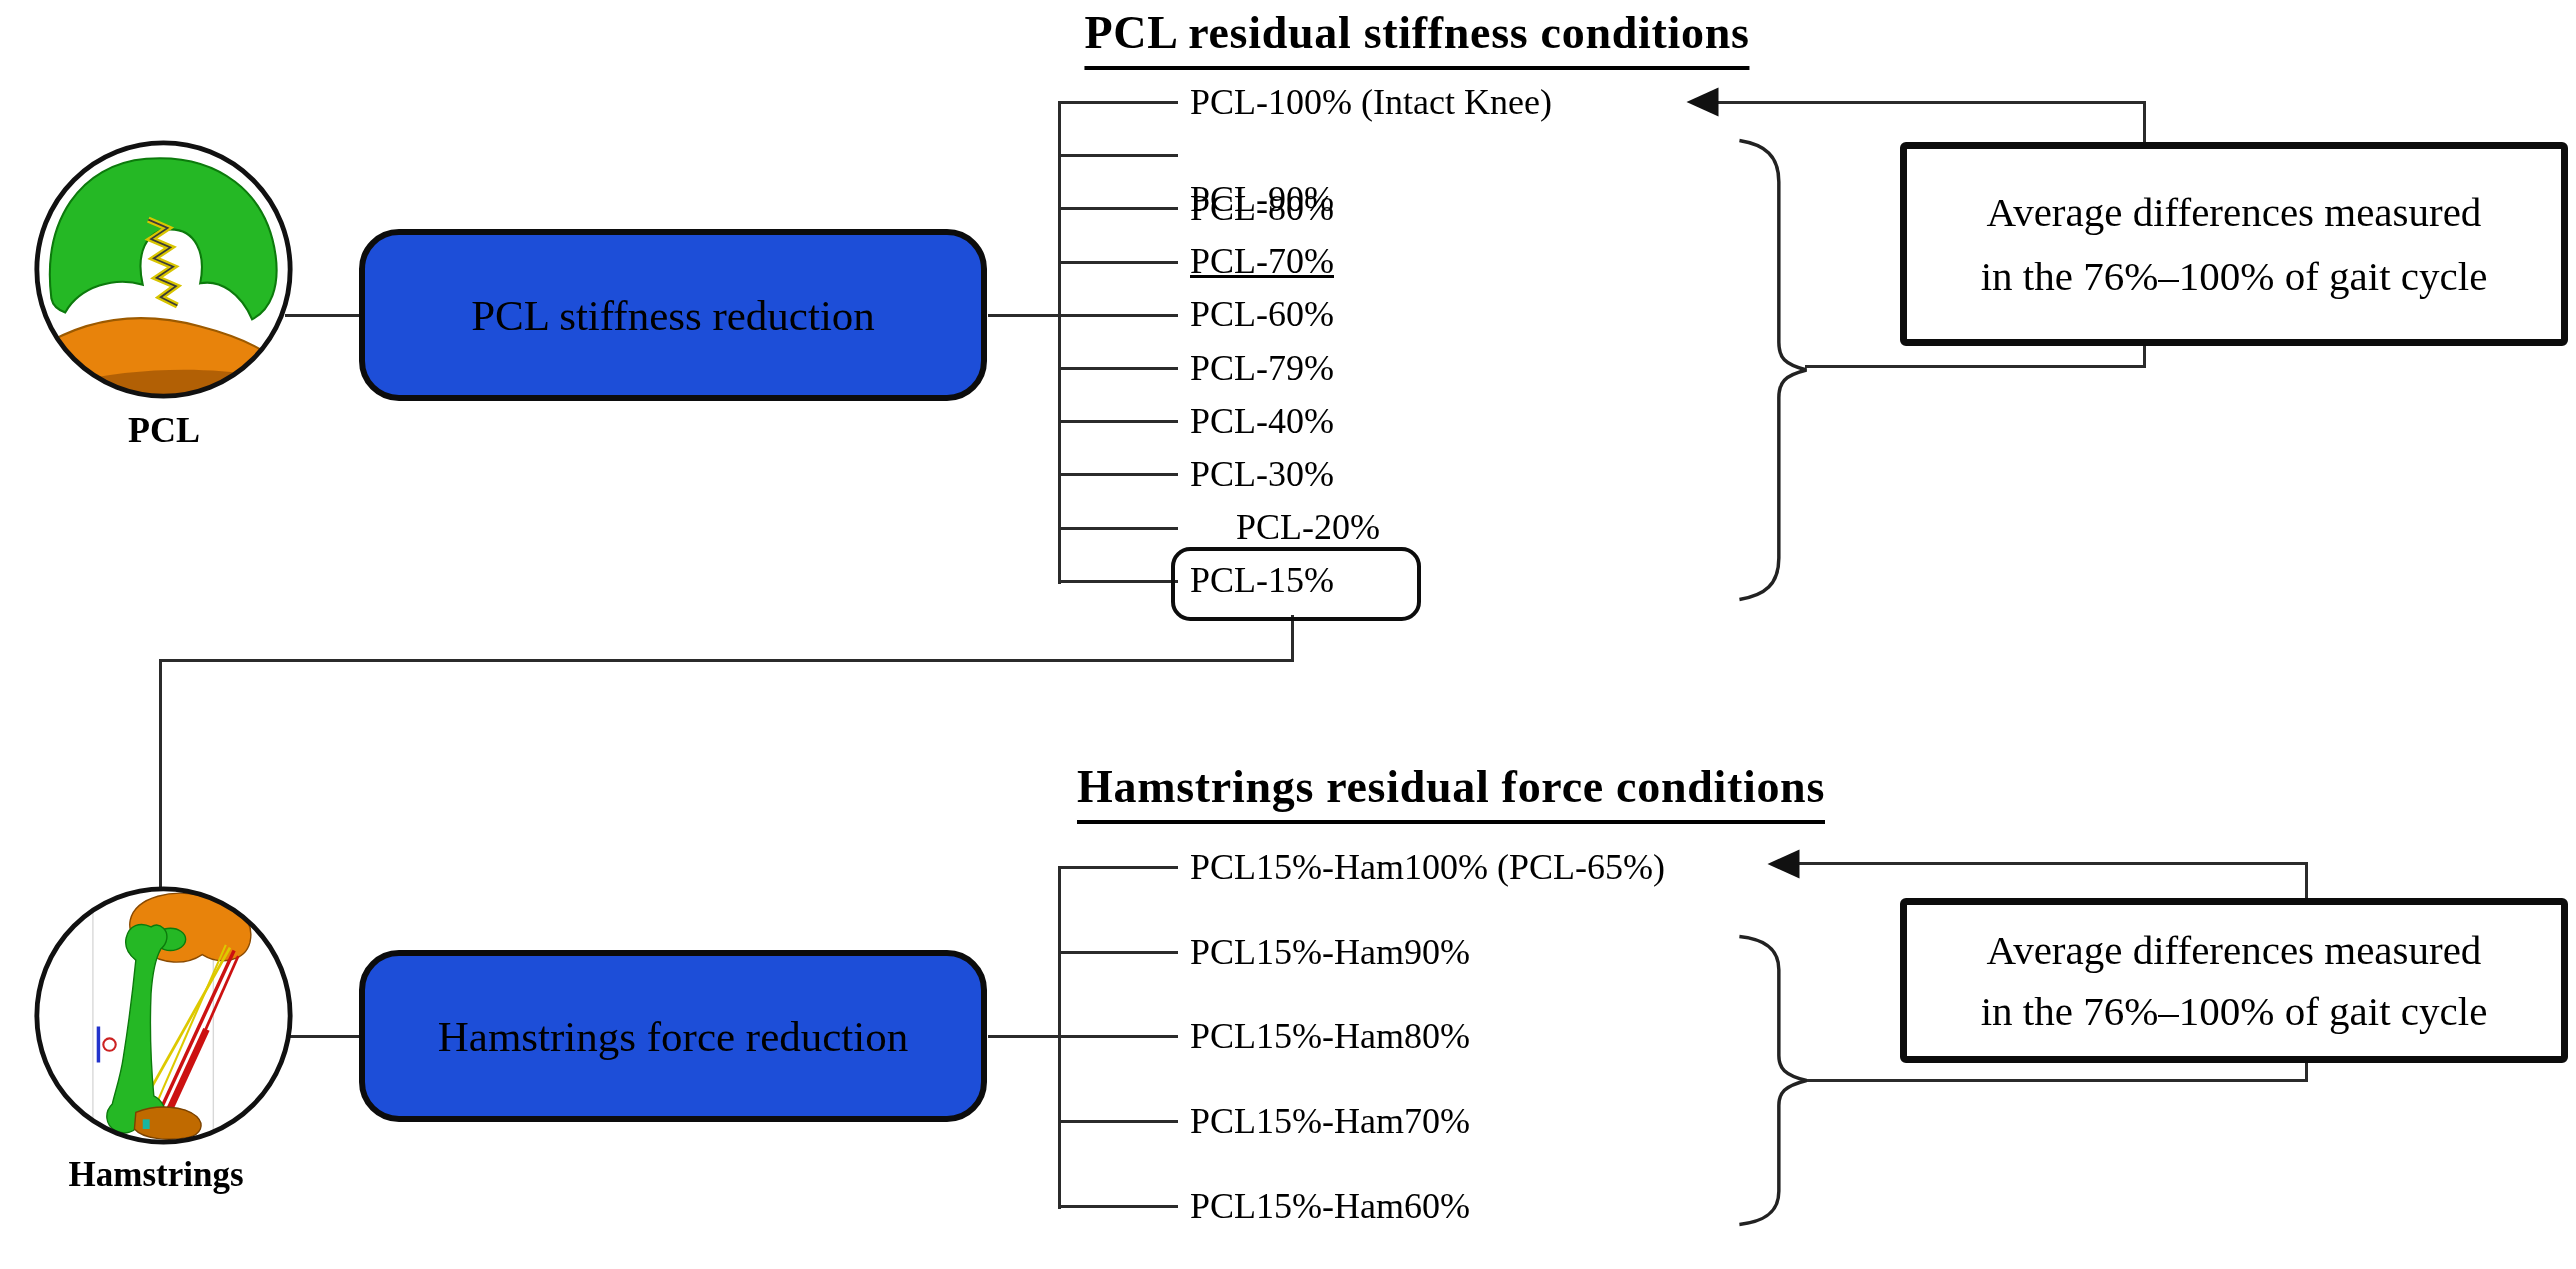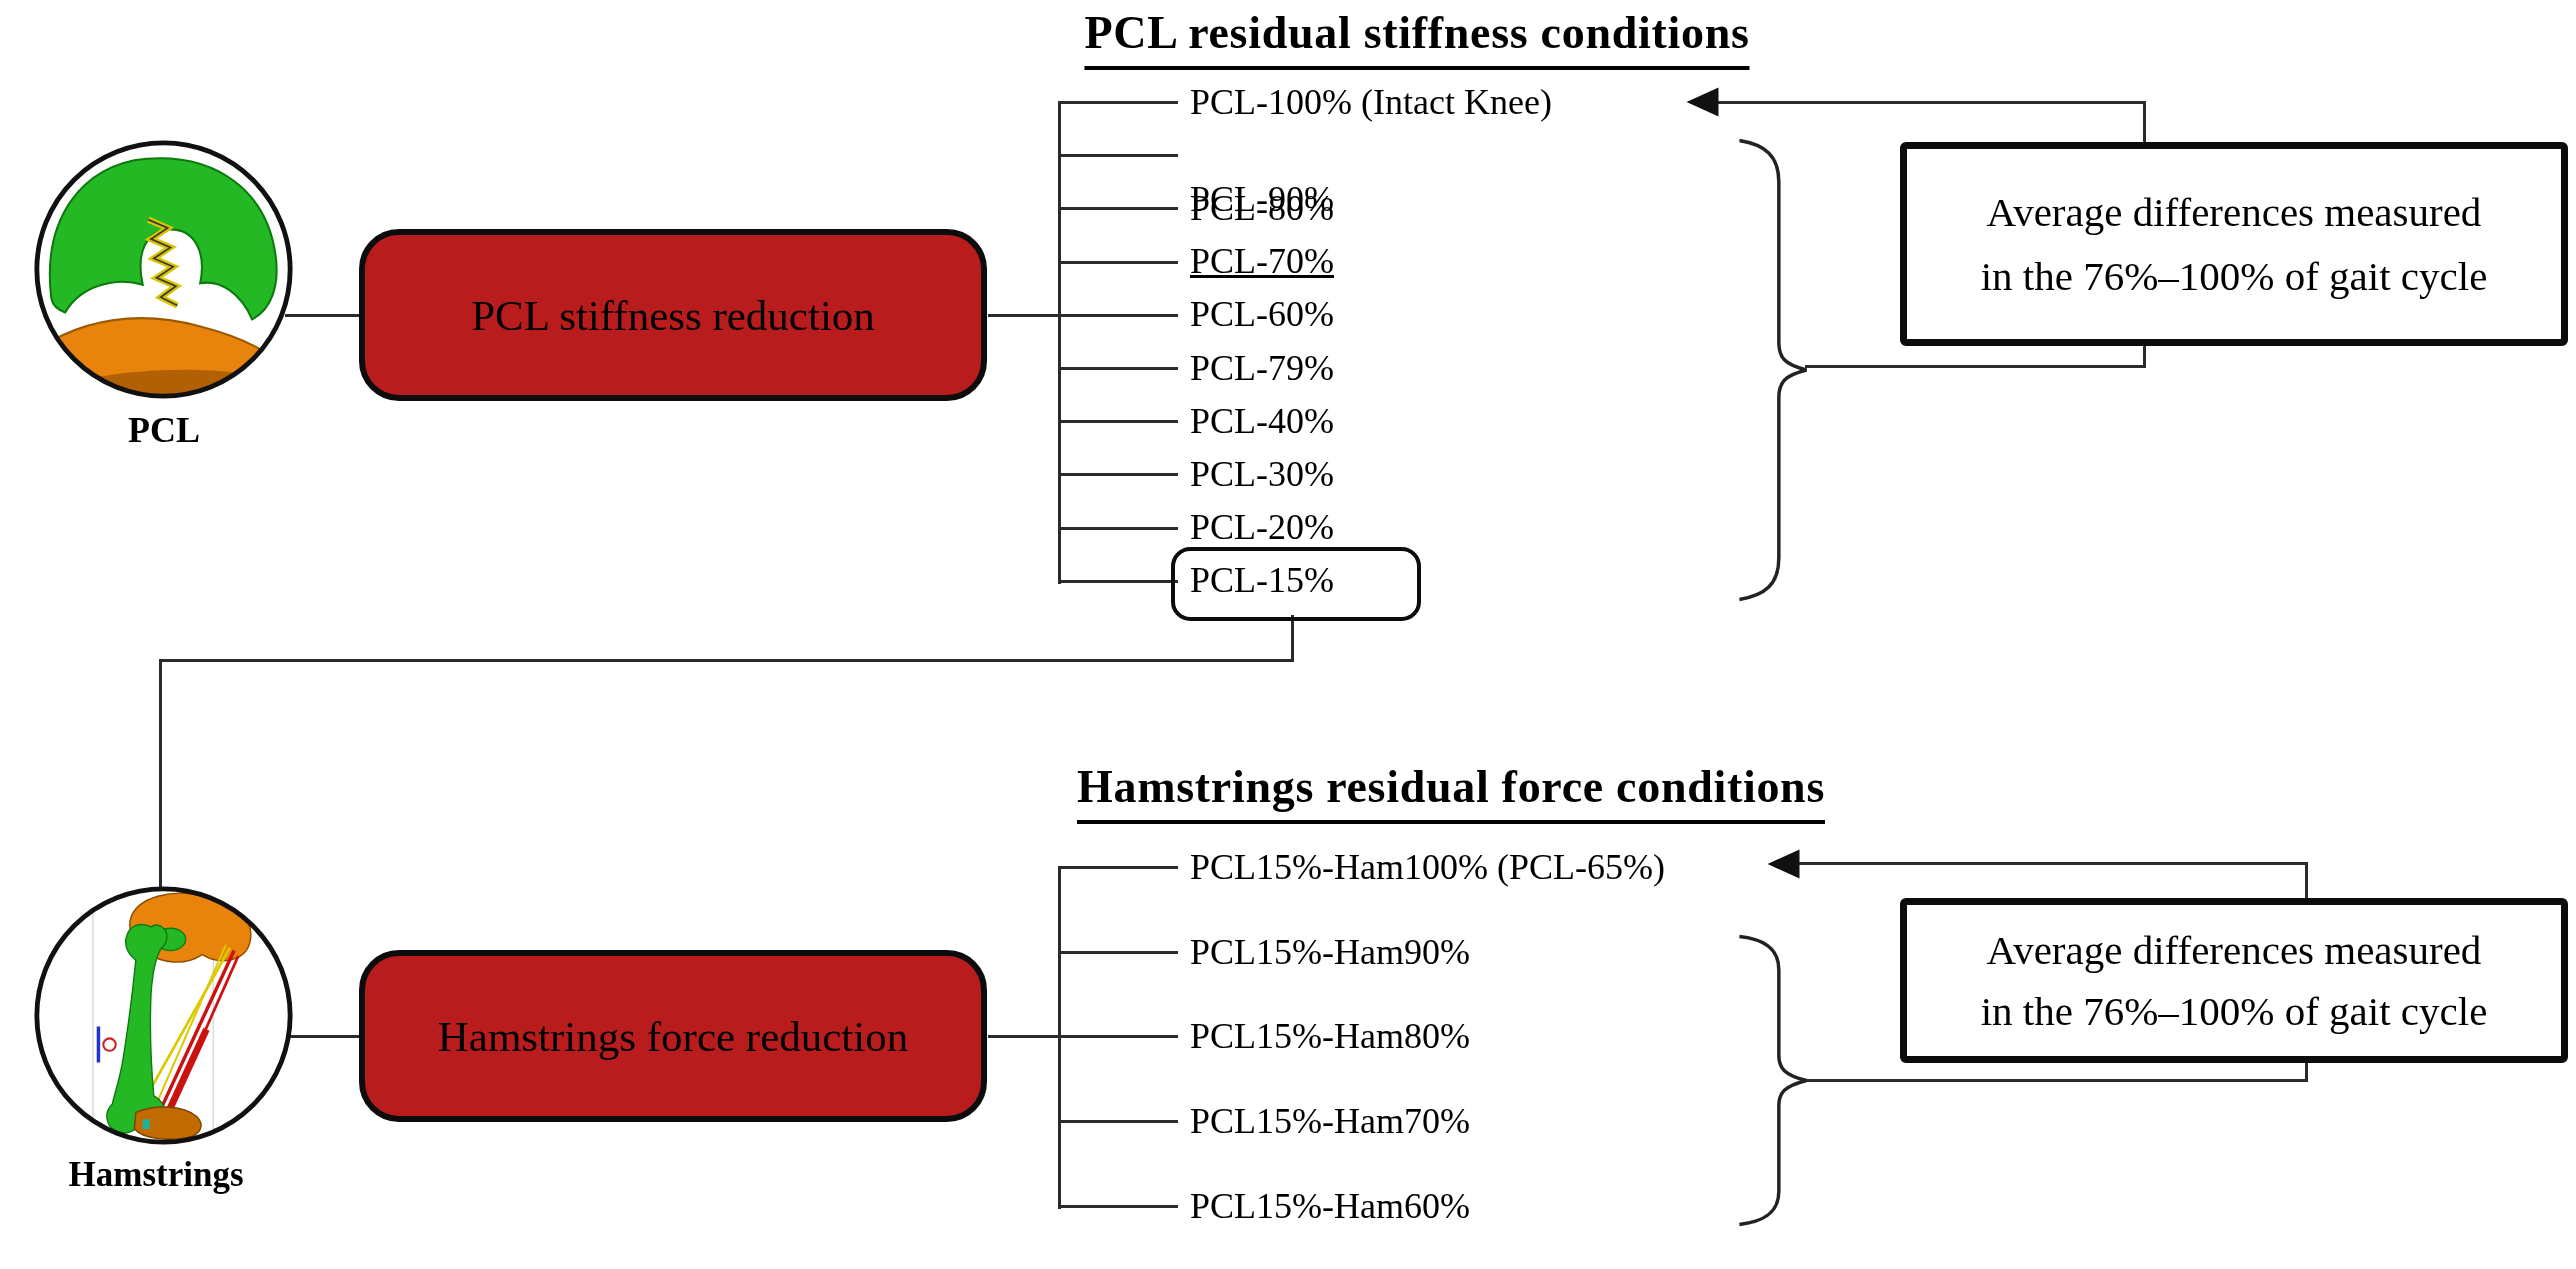--- a/index.html
+++ b/index.html
@@ -13,21 +13,21 @@
   .title{
     position:absolute;transform:translateX(-50%);
     font-size:46px;font-weight:bold;white-space:nowrap;
     border-bottom:4.8px solid #000;padding-bottom:7px;z-index:4;letter-spacing:0.7px;
   }
   .item{
     position:absolute;left:1190px;height:55px;line-height:55px;
     font-size:36px;white-space:nowrap;z-index:4;
   }
   .flowbox{
-    position:absolute;border:6.2px solid #0c0c0c;border-radius:40px;background:#b91c1c;
+    position:absolute;border:6.2px solid #0c0c0c;border-radius:40px;background:#1d4ed8;
     display:flex;align-items:center;justify-content:center;
     font-size:43px;white-space:nowrap;z-index:3;
   }
   .annotbox{
     position:absolute;border:7px solid #0c0c0c;border-radius:6px;background:#fff;
     display:flex;flex-direction:column;align-items:center;justify-content:center;
     font-size:41px;line-height:64px;white-space:nowrap;z-index:2;text-align:center;
   }
   .smallbox{
     position:absolute;border:4.1px solid #0c0c0c;border-radius:19.3px;background:transparent;z-index:3;
@@ -81,21 +81,21 @@
 <div class="line hline" style="left:1058px;top:580px;width:120px;"></div>
 
 <div class="item" style="top:75px;">PCL-100% (Intact Knee)</div>
 <div class="item" style="top:128px;margin-top:44px;">PCL-90%</div>
 <div class="item" style="top:181px;">PCL-80%</div>
 <div class="item" style="top:234px;text-decoration:underline;">PCL-70%</div>
 <div class="item" style="top:287px;">PCL-60%</div>
 <div class="item" style="top:341px;">PCL-79%</div>
 <div class="item" style="top:394px;">PCL-40%</div>
 <div class="item" style="top:447px;">PCL-30%</div>
-<div class="item" style="top:500px;">PCL-20%</div>
+<div class="item" style="top:500px;margin-left:46px;">PCL-20%</div>
 <div class="item" style="top:553px;">PCL-15%</div>
 
 <div class="smallbox" style="left:1171px;top:547px;width:242px;height:66px;"></div>
 
 <div class="line vline" style="left:1291px;top:615px;height:46px;"></div>
 <div class="line hline" style="left:159px;top:659px;width:1135px;"></div>
 <div class="line vline" style="left:159px;top:659px;height:229px;"></div>
 
 <svg class="deco" style="left:1685px;top:86px;" width="35" height="32" viewBox="0 0 50 46">
   <polygon points="2,23 48,2 48,44" fill="#111"></polygon>

